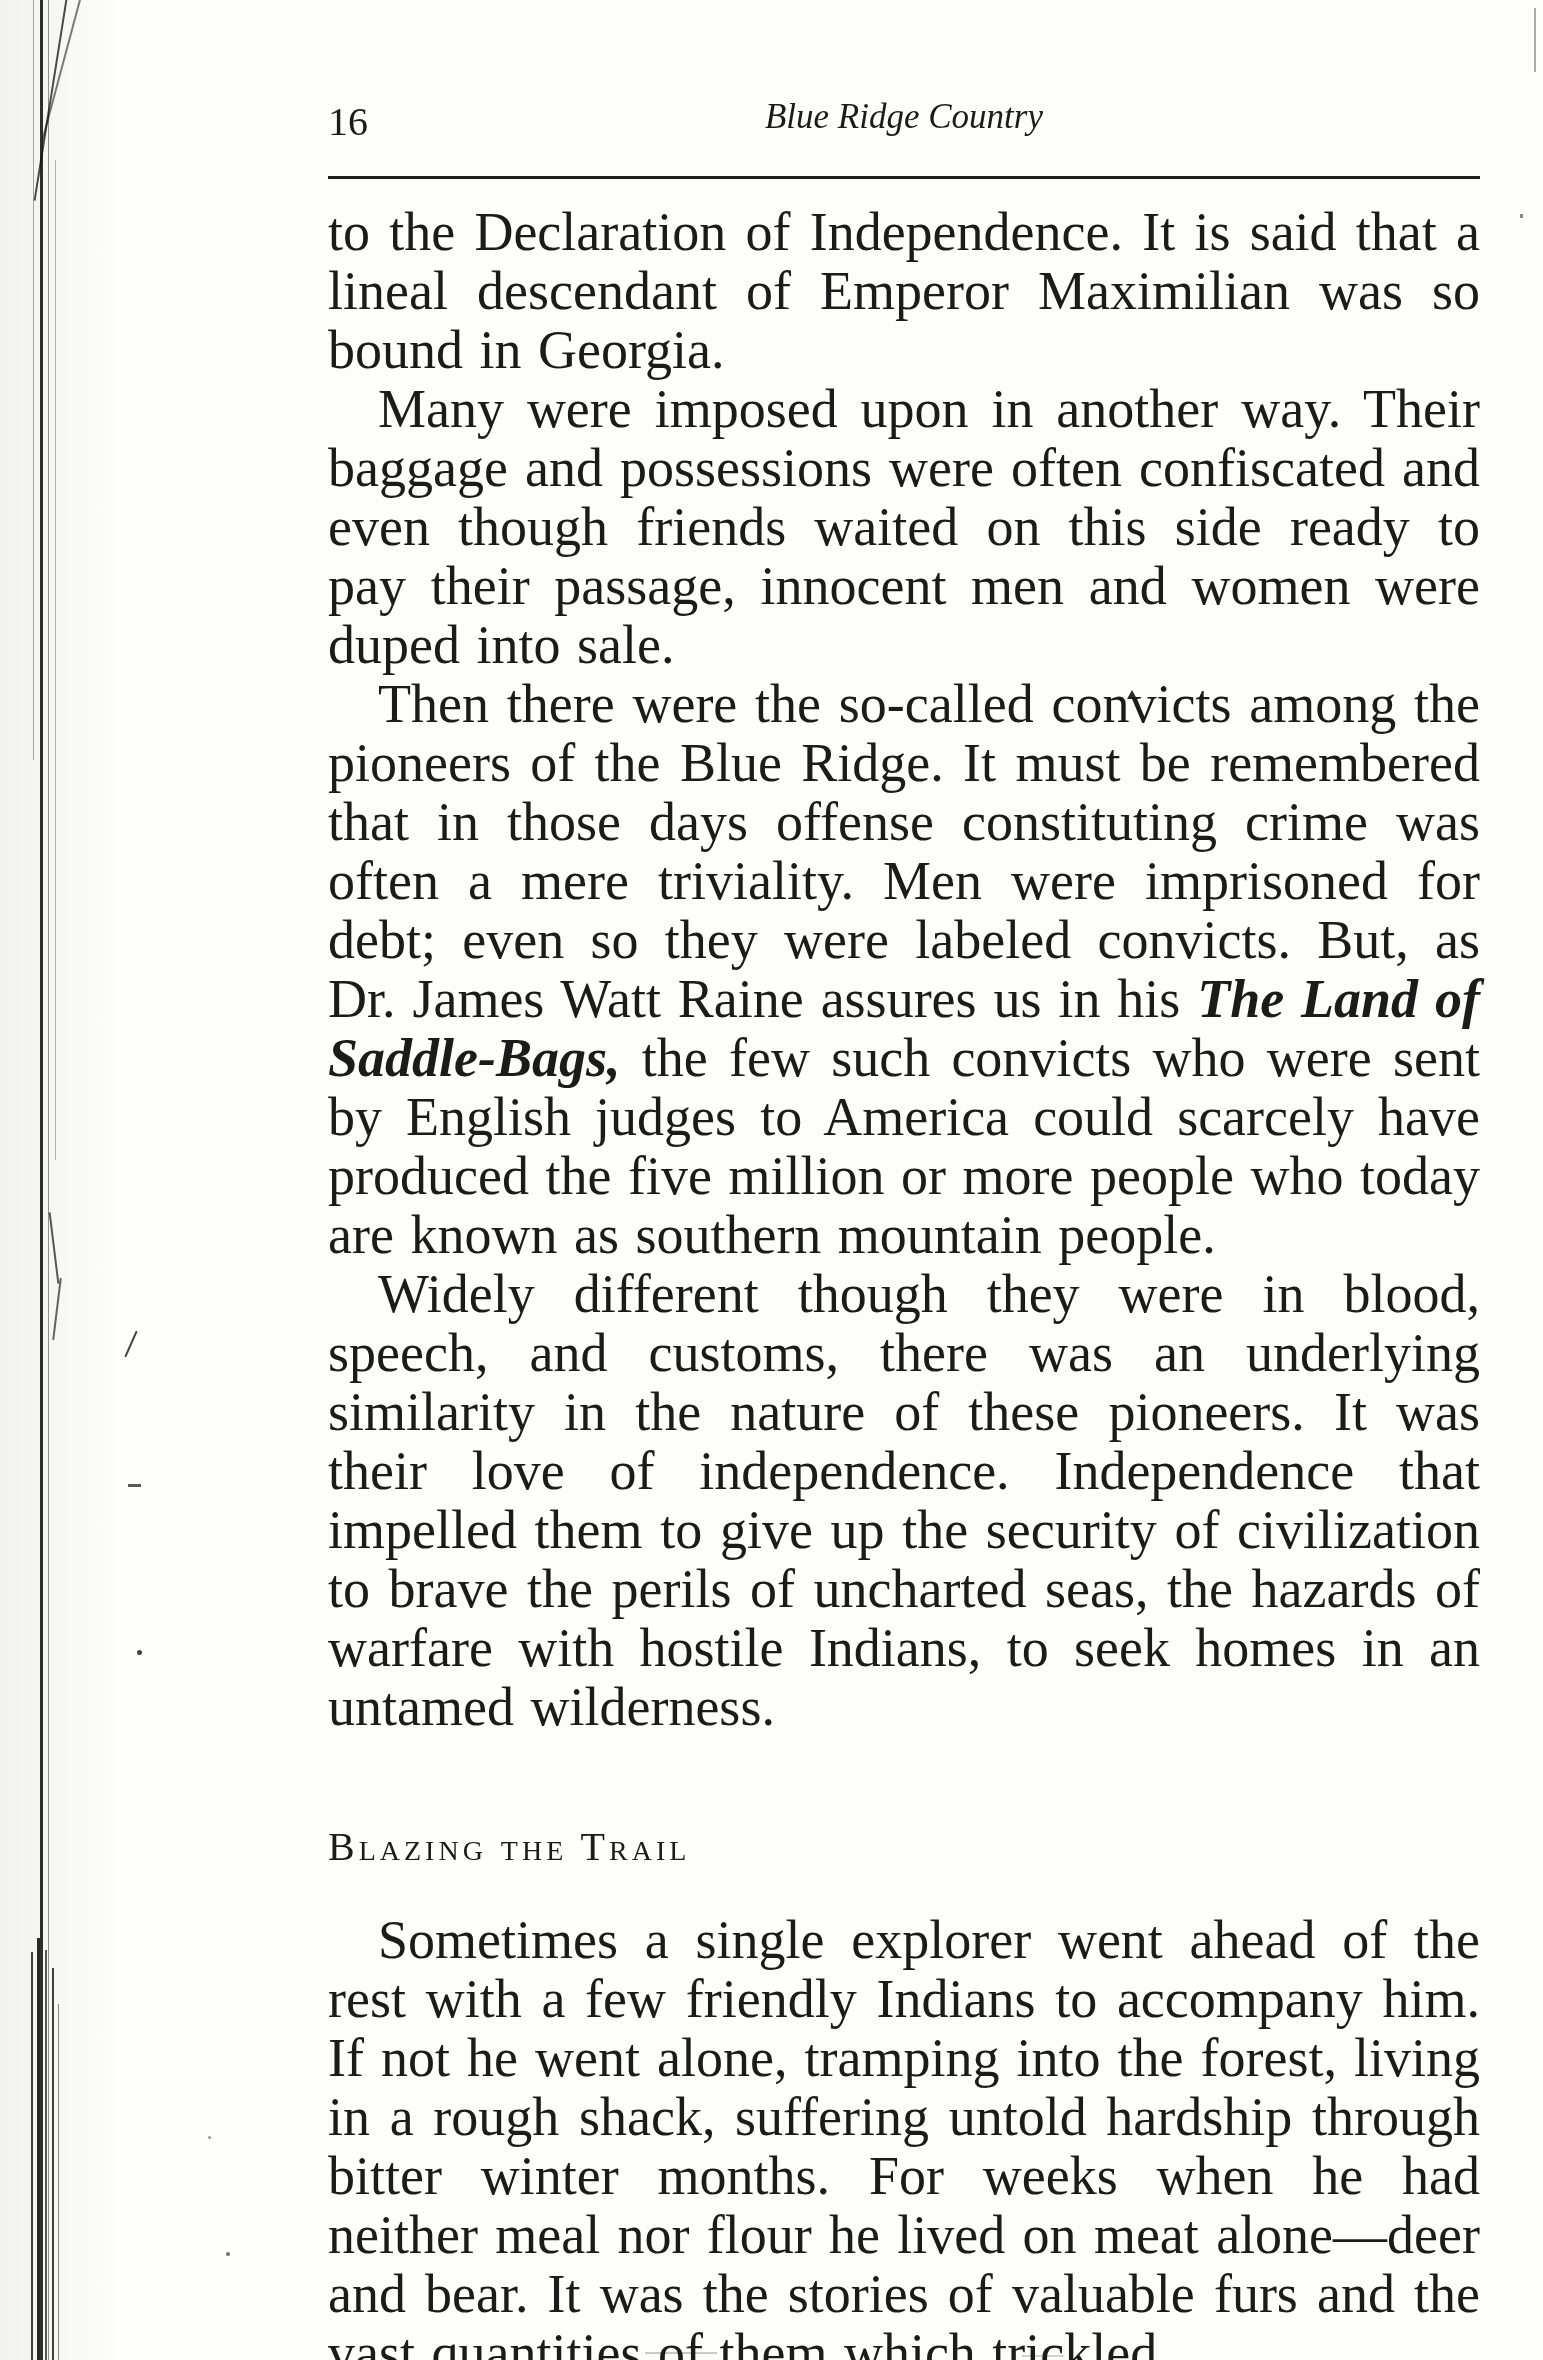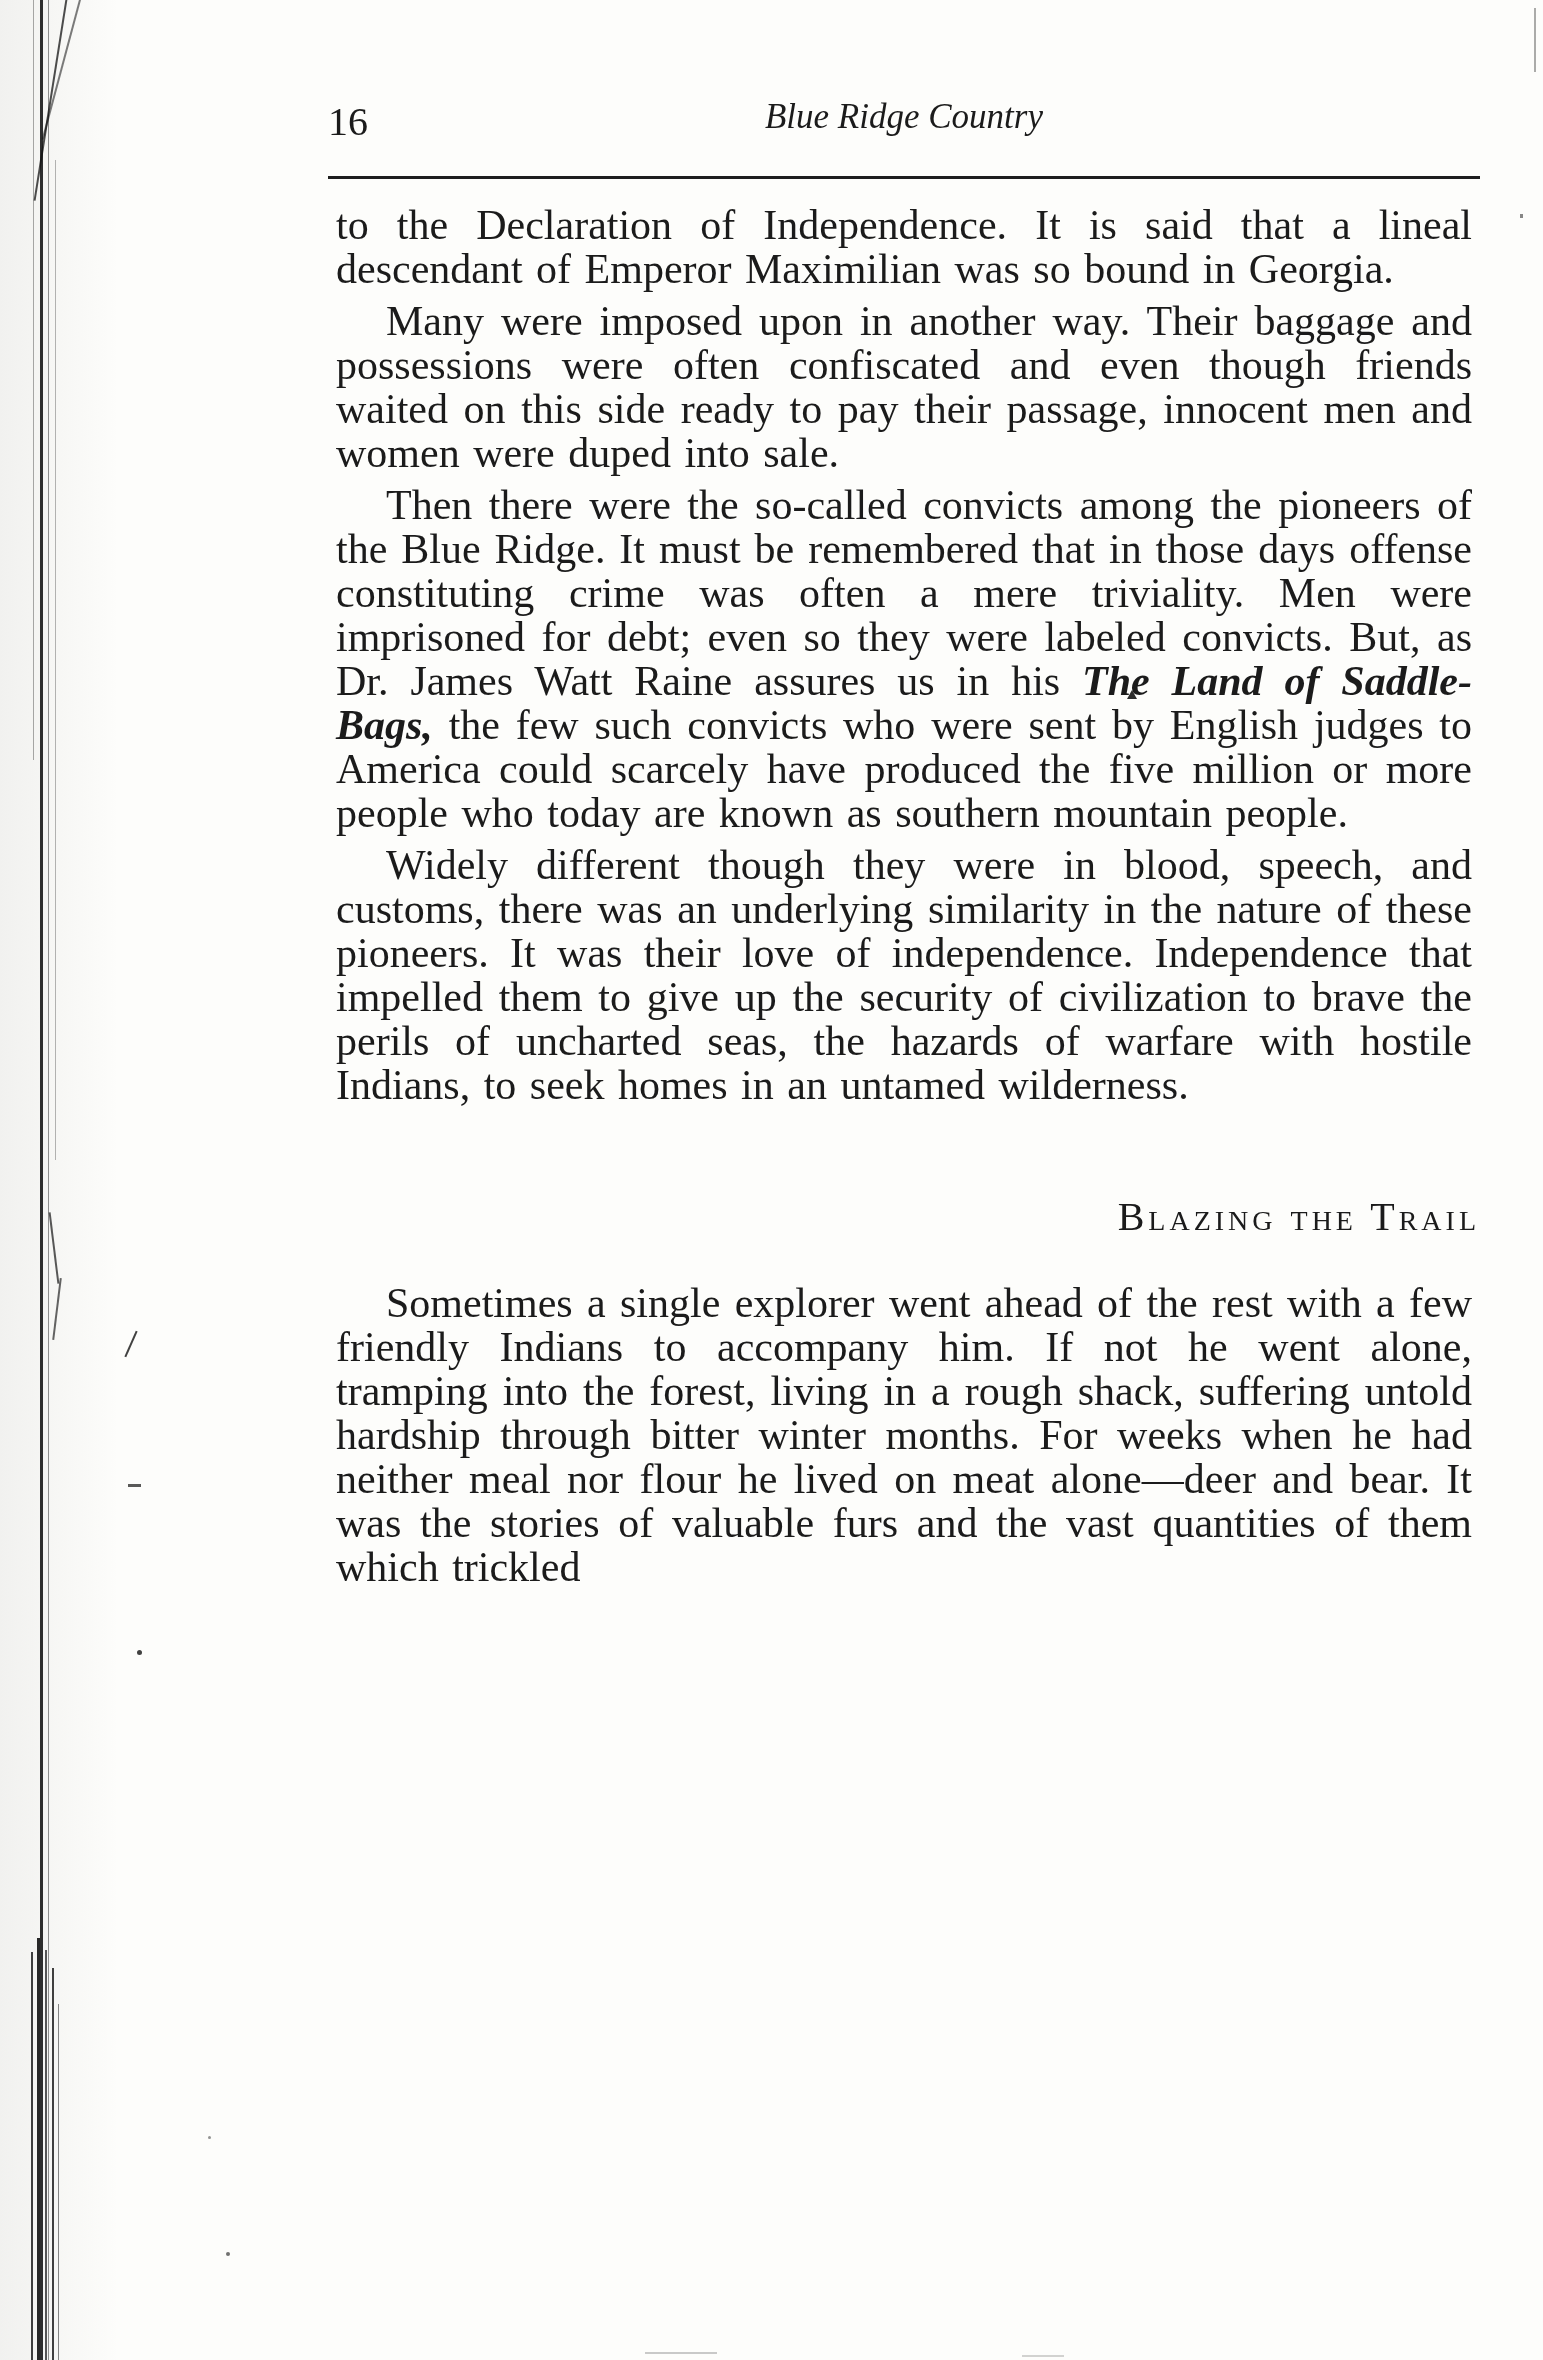--- a/index.html
+++ b/index.html
@@ -86,31 +86,31 @@
   }
   .rule {
     height: 3px;
     background: #1e1e1e;
     margin-top: 6px;
   }
   .body-text {
     margin-top: 24px;
   }
   .para {
-    margin: 8px;
-    font-size: 42px;
-    line-height: 44px;
+    margin: 0;
+    font-size: 54px;
+    line-height: 59px;
     text-align: justify;
     text-indent: 50px;
     word-spacing: 3px;
   }
   .para.no-indent { text-indent: 0; }
   .section-heading {
     margin: 86px 0 40px 0;
-    text-align: right;
+    text-align: left;
     font-size: 40px;
     font-weight: 400;
     font-variant: small-caps;
     letter-spacing: 4px;
     line-height: 1.2;
   }
   .book-title { font-style: italic; font-weight: bold; }
 </style>
 </head>
 <body>

